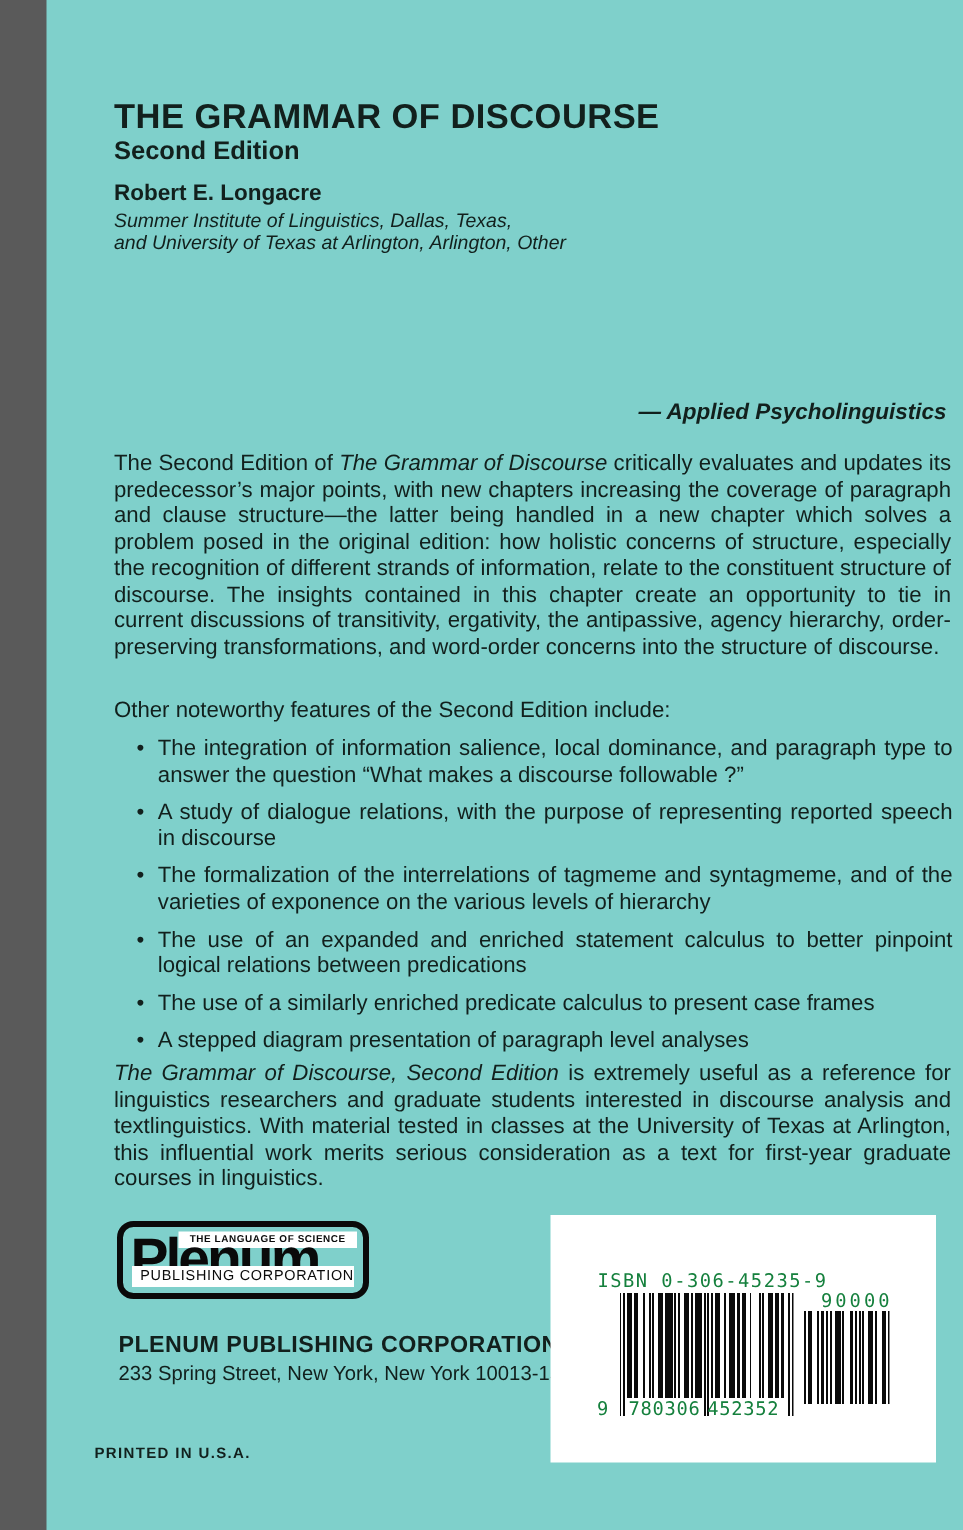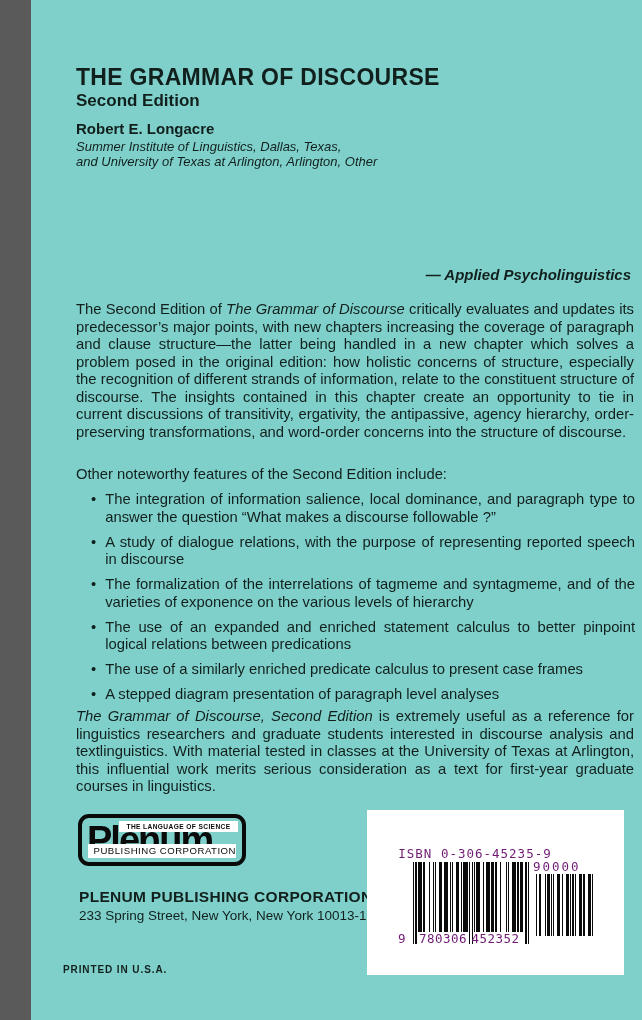--- a/index.html
+++ b/index.html
@@ -45,26 +45,26 @@
                letter-spacing: -2px; color: #0a0a0a; }
   .logo-sub { position: absolute; left: 6px; right: 6px; bottom: 4px; height: 14px;
               background: #fff; color: #0a0a0a; font-size: 9.6px; letter-spacing: .5px;
               text-align: right; line-height: 14px; white-space: nowrap; overflow: hidden; }
 
   .publisher-name { left: 48px; top: 888px; font-size: 15.5px; font-weight: 700; letter-spacing: .3px; }
   .publisher-address { left: 48px; top: 908px; font-size: 13.5px; }
   .printed { left: 32px; top: 964px; font-size: 10px; font-weight: 700; letter-spacing: .9px; }
 
   .barcode-box { left: 336px; top: 810px; width: 257px; height: 165px; background: #ffffff; }
-  .mono { font-family: "DejaVu Sans Mono", monospace; color: #701a75; }
+  .mono { font-family: "DejaVu Sans Mono", monospace; color: #15803d; }
   .isbn-label { position: absolute; top: 36px; left: 24px; width: 168px; text-align: center;
                 font-size: 12.5px; letter-spacing: 1px; white-space: nowrap; }
   .ean13-svg { position: absolute; left: 46px; top: 52px; width: 116px; height: 82px; }
   .ean5-svg  { position: absolute; left: 168px; top: 64px; width: 58px; height: 62px; }
-  .addon-label { position: absolute; left: 166px; top: 49px; width: 62px; text-align: left;
+  .addon-label { position: absolute; left: 166px; top: 49px; width: 62px; text-align: right;
                  font-size: 12.5px; letter-spacing: 2px; }
   .digits-row { position: absolute; top: 121px; left: 0; width: 257px; height: 14px; font-size: 12.5px; }
   .digit-lead { position: absolute; left: 31px; }
   .digit-g1 { position: absolute; left: 51px; width: 50px; text-align: center; letter-spacing: .5px; }
   .digit-g2 { position: absolute; left: 97px; width: 63px; text-align: center; letter-spacing: .5px; }
 
   .corner { background: #0e0e0e; }
   .corner-tr { right: 0; top: 0; width: 25px; height: 47px; }
   .corner-br { right: 0; top: 994px; width: 26px; height: 26px; }
 </style>

